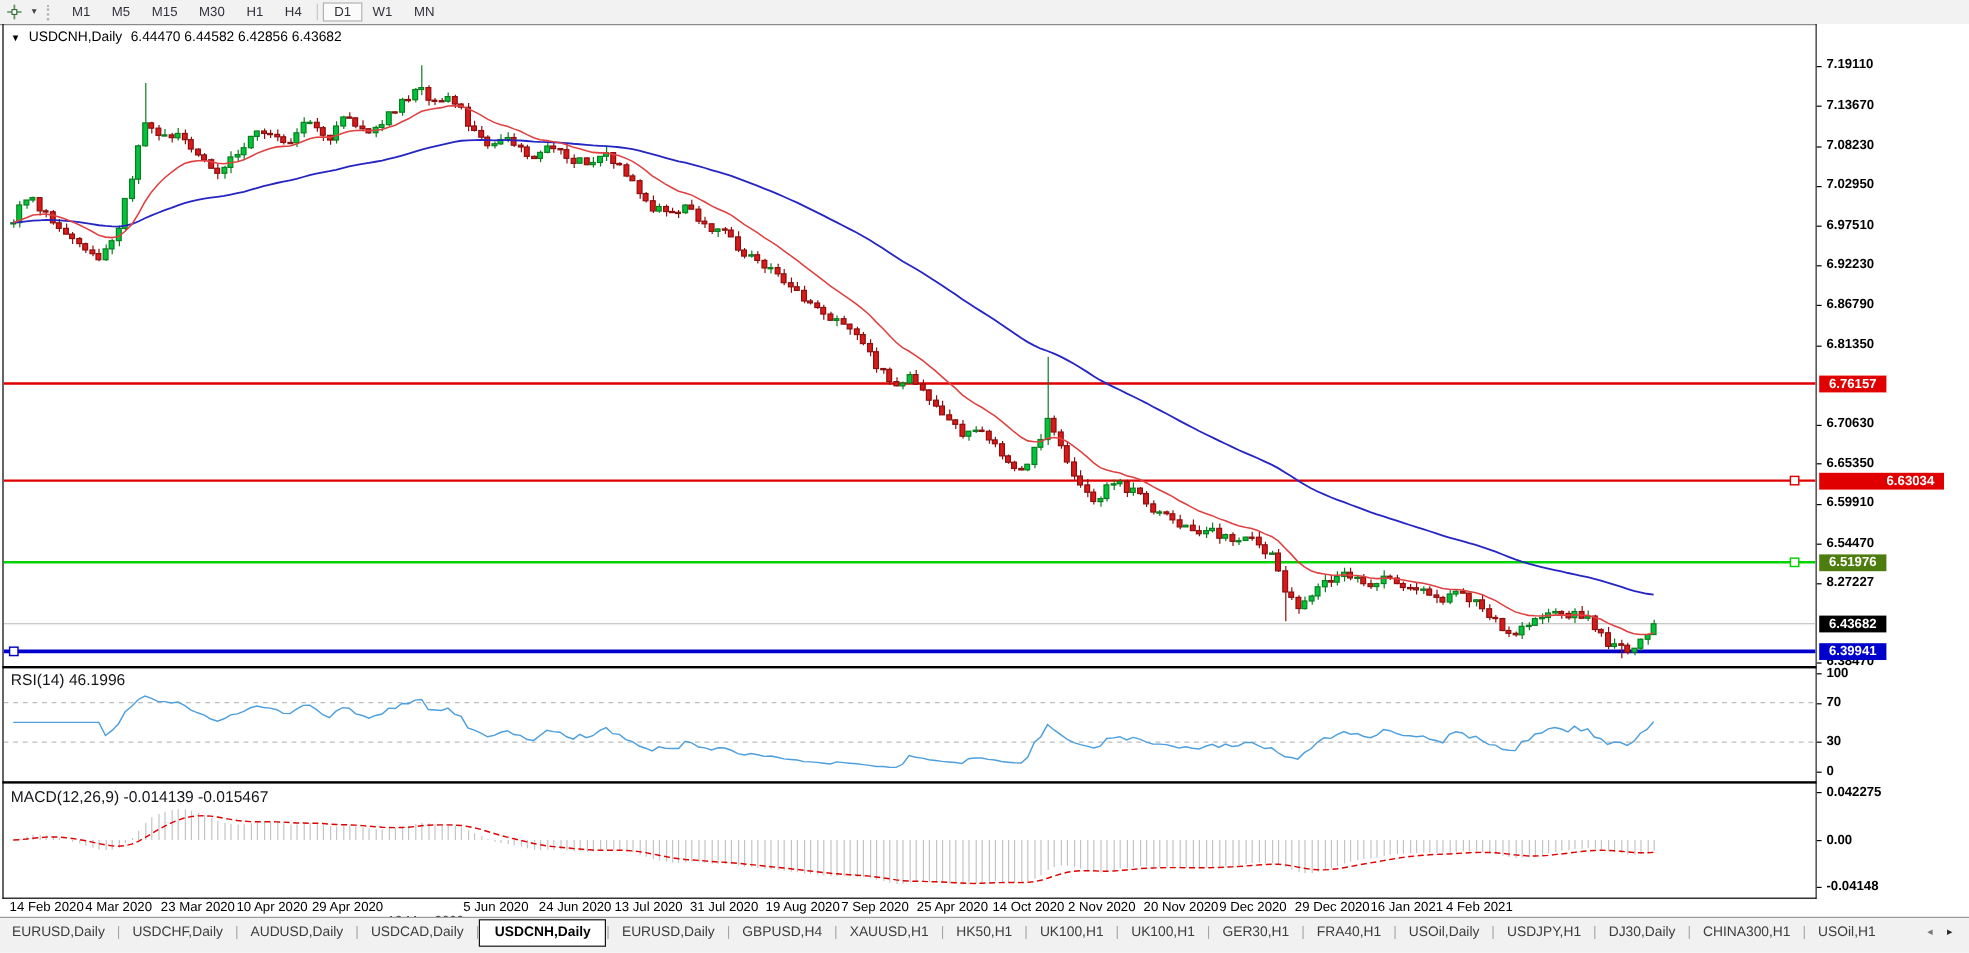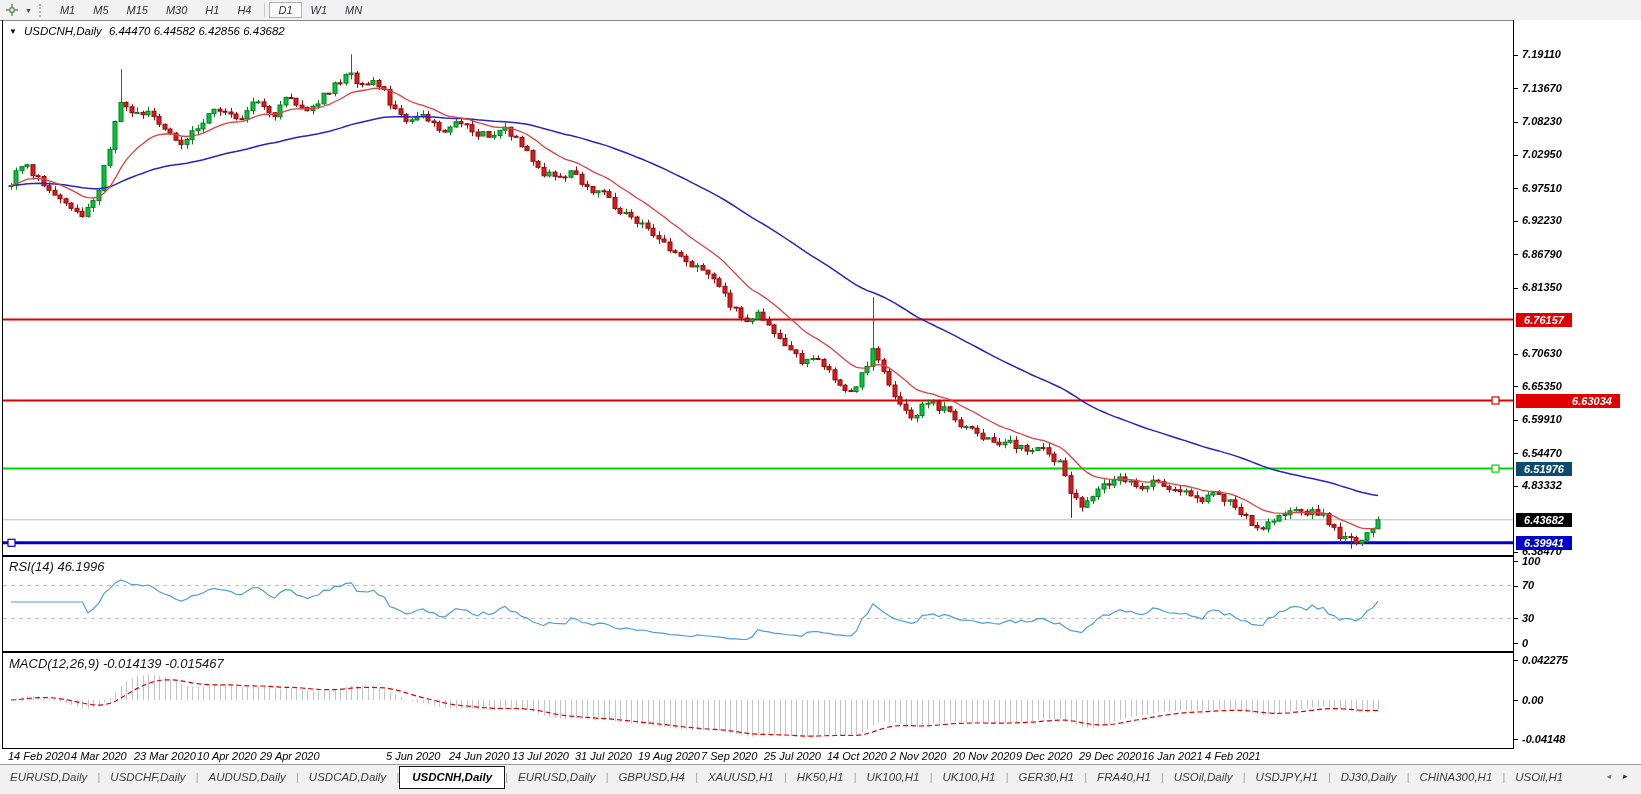--- a/index.html
+++ b/index.html
@@ -1,17 +1,17 @@
 <!DOCTYPE html>
 <html><head>
 <meta charset="utf-8">
 <style>
   html,body{margin:0;padding:0;background:#e8e8e8;}
   .app{position:relative;width:1641px;height:794px;background:#fff;overflow:hidden;
-       font-family:"Liberation Sans",sans-serif;font-style:italic;-webkit-font-smoothing:antialiased;}
+       font-family:"Liberation Sans",sans-serif;-webkit-font-smoothing:antialiased;}
   
   .toolbar{position:absolute;left:0;top:0;width:1641px;height:20px;background:#f2f2f2;
            border-bottom:1px solid #8a8a8a;display:flex;align-items:center;font-size:11px;color:#30303a;}
   .tool-ic{width:18px;height:14px;margin-left:4px;display:inline-block;}
   .dd{font-size:7px;color:#444;margin:0 3px;}
   .grip{width:3px;height:13px;border-left:2px dotted #b4b4b4;margin:0 7px 0 4px;}
   .tfgroup{display:flex;align-items:center;height:100%;}
   .tfbtn{padding:2px 9px;cursor:default;}
   .tfbtn.active{background:#fbfbfb;border:1px solid #b2b2b2;padding:1px 8px;}
   .vsep{width:1px;height:14px;background:#c9c9c9;margin:0 4px;}
@@ -375,26 +375,26 @@
       <div class="axis-lbl" style="top: 261px;">6.81350</div>
       <div class="axis-tickmark" style="top: 334px;"></div>
       <div class="axis-lbl" style="top: 327px;">6.70630</div>
       <div class="axis-tickmark" style="top: 366px;"></div>
       <div class="axis-lbl" style="top: 360px;">6.65350</div>
       <div class="axis-tickmark" style="top: 400px;"></div>
       <div class="axis-lbl" style="top: 393px;">6.59910</div>
       <div class="axis-tickmark" style="top: 433px;"></div>
       <div class="axis-lbl" style="top: 427px;">6.54470</div>
       <div class="axis-tickmark" style="top: 466px;"></div>
-      <div class="axis-lbl" style="top: 459px;">4.83332</div>
+      <div class="axis-lbl" style="top: 459px;">8.27227</div>
       <div class="axis-tickmark" style="top: 532px;"></div>
       <div class="axis-lbl" style="top: 525px;">6.38470</div>
       <div class="axis-badge" style="top: 293px; background: rgb(224, 0, 0); color: rgb(255, 255, 255);">6.76157</div>
       <div class="axis-badge" style="top: 374px; background: rgb(224, 0, 0); color: rgb(255, 255, 255); padding-left: 48px;">6.63034</div>
-      <div class="axis-badge" style="top: 442px; background: #0c4a6e; color: rgb(255, 255, 255);">6.51976</div>
+      <div class="axis-badge" style="top: 442px; background: #4d7c0f; color: rgb(255, 255, 255);">6.51976</div>
       <div class="axis-badge" style="top: 493px; background: rgb(0, 0, 0); color: rgb(255, 255, 255);">6.43682</div>
       <div class="axis-badge" style="top: 516px; background: rgb(0, 0, 204); color: rgb(255, 255, 255);">6.39941</div>
       <div class="axis-tickmark" style="top: 541px;"></div>
       <div class="axis-lbl" style="top: 535px;">100</div>
       <div class="axis-tickmark" style="top: 566px;"></div>
       <div class="axis-lbl" style="top: 559px;">70</div>
       <div class="axis-tickmark" style="top: 598px;"></div>
       <div class="axis-lbl" style="top: 592px;">30</div>
       <div class="axis-tickmark" style="top: 623px;"></div>
       <div class="axis-lbl" style="top: 617px;">0</div>
@@ -412,21 +412,21 @@
       <span style="left: 131px;">23 Mar 2020</span>
       <span style="left: 194px;">10 Apr 2020</span>
       <span style="left: 257px;">29 Apr 2020</span>
       <span style="left: 320px; margin-top: 12px;">18 May 2020</span>
       <span style="left: 383px;">5 Jun 2020</span>
       <span style="left: 446px;">24 Jun 2020</span>
       <span style="left: 509px;">13 Jul 2020</span>
       <span style="left: 572px;">31 Jul 2020</span>
       <span style="left: 635px;">19 Aug 2020</span>
       <span style="left: 698px;">7 Sep 2020</span>
-      <span style="left: 761px;">25 Jul 2020</span>
+      <span style="left: 761px;">25 Apr 2020</span>
       <span style="left: 824px;">14 Oct 2020</span>
       <span style="left: 887px;">2 Nov 2020</span>
       <span style="left: 950px;">20 Nov 2020</span>
       <span style="left: 1013px;">9 Dec 2020</span>
       <span style="left: 1076px;">29 Dec 2020</span>
       <span style="left: 1139px;">16 Jan 2021</span>
       <span style="left: 1202px;">4 Feb 2021</span>
     </div>
 
   <div class="tabbar" id="tabbar">

